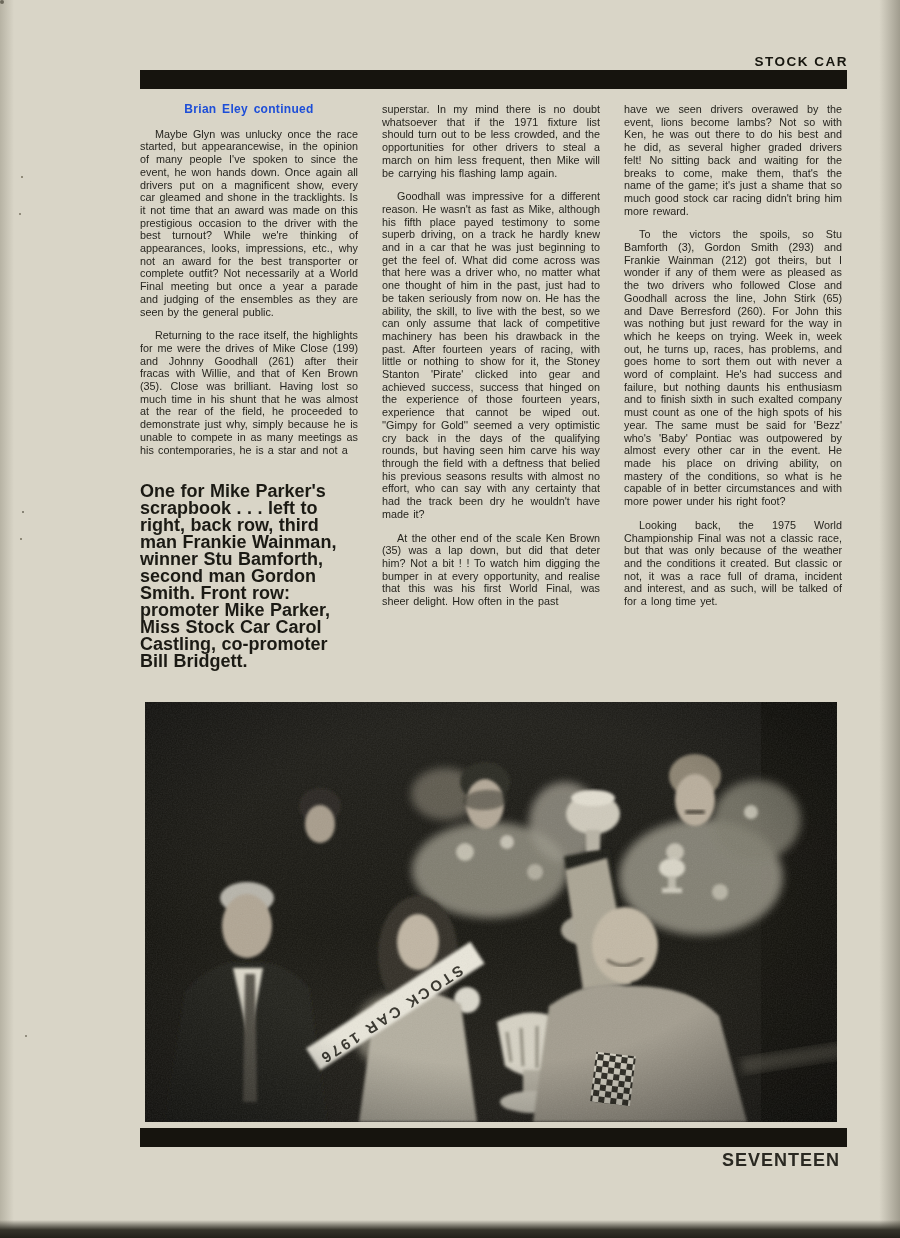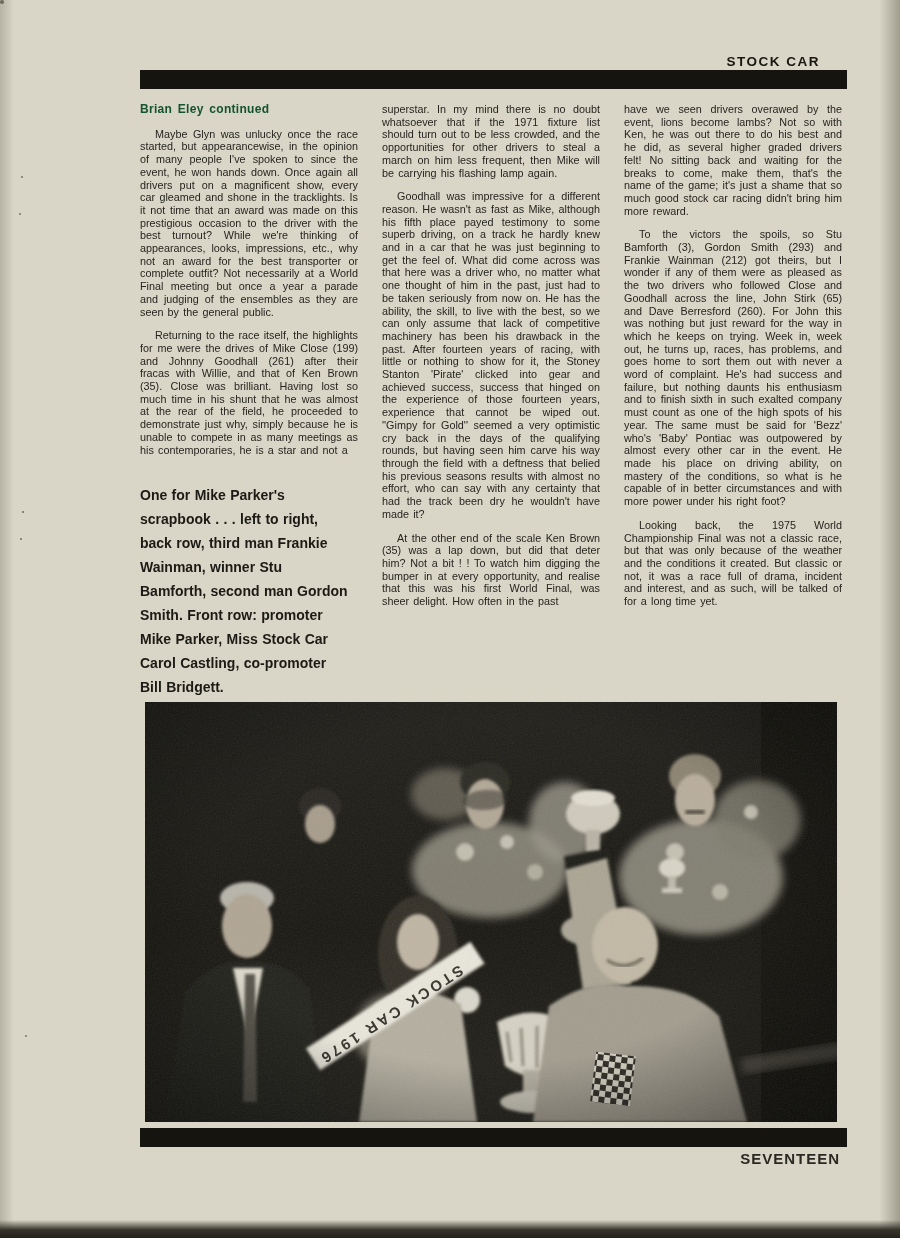--- a/index.html
+++ b/index.html
@@ -15,50 +15,50 @@
   .scan-edge-right{position:absolute;right:0;top:0;width:26px;height:1238px;
     background:linear-gradient(270deg,#a09c8e,rgba(215,211,197,0) 80%);pointer-events:none;}
   .scan-edge-bottom{position:absolute;left:0;bottom:0;width:900px;height:18px;
     background:linear-gradient(180deg,rgba(40,38,30,0),#35332a 55%,#23211a);pointer-events:none;}
   .scan-specks{position:absolute;left:0;top:0;width:4px;height:4px;border-radius:50%;
     background:#6b675a;
     box-shadow:20px 175px 0 -1px #76715f, 18px 212px 0 -1px #7a7564,
                21px 510px 0 -1px #6b675a, 19px 537px 0 -1px #736e5d,
                24px 1034px 0 -1px #7a7566;}
   .magazine-title{
-    position:absolute;top:54px;right:80px;
+    position:absolute;top:54px;right:52px;
     font-size:13.5px;font-weight:bold;letter-spacing:1.5px;color:#17160f;
   }
   .rule-bar{position:absolute;left:140px;width:707px;height:19px;background:#16140e;}
   .rule-bar.top{top:70px;}
   .rule-bar.bottom{top:1128px;}
   .columns{
     position:absolute;left:140px;top:103px;width:702px;
     display:grid;grid-template-columns:1fr 1fr 1fr;column-gap:24px;
   }
   .col{font-size:10.8px;line-height:12.7px;text-align:justify;word-spacing:1.2px;}
   .col p{margin:0 0 11px 0;}
   .col p.indent{text-indent:15px;}
   .continued-heading{
     font-size:12px;font-weight:bold;letter-spacing:.3px;
-    margin:0 0 12px 0;text-align:left;word-spacing:2px;color:#14532d;
+    margin:0 0 12px 0;text-align:center;word-spacing:2px;color:#1d4ed8;
   }
   .photo-caption{
     margin-top:27px;width:208px;
-    font-size:14px;font-weight:bold;line-height:24px;
+    font-size:18px;font-weight:bold;line-height:17px;
     text-align:left;word-spacing:.5px;color:#1b1a14;
   }
   .photo-wrap{
     position:absolute;left:145px;top:702px;width:692px;height:420px;
     background:#1b1a15;
   }
   .photo-wrap svg{display:block;}
   .page-number{
     position:absolute;top:1150px;left:140px;width:700px;
-    text-align:right;font-size:15px;font-weight:bold;
+    text-align:right;font-size:18px;font-weight:bold;
     letter-spacing:1px;color:#2a2922;
   }
 </style>
 </head>
 <body>
 
 <div class="scan-edge-left"></div>
 <div class="scan-edge-right"></div>
 <div class="scan-specks"></div>
 

